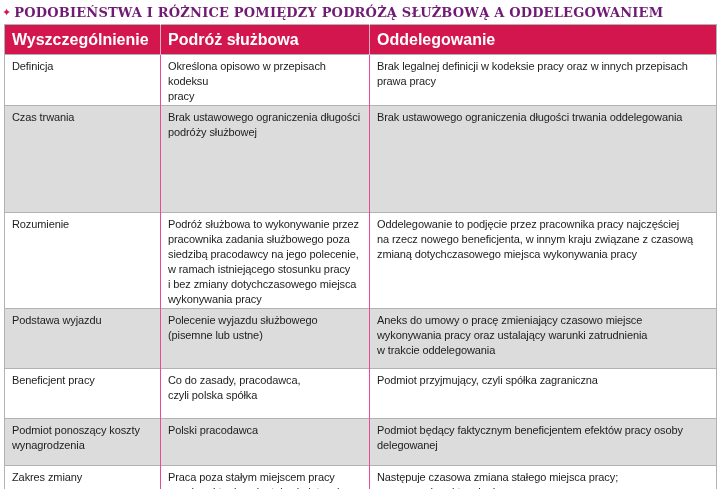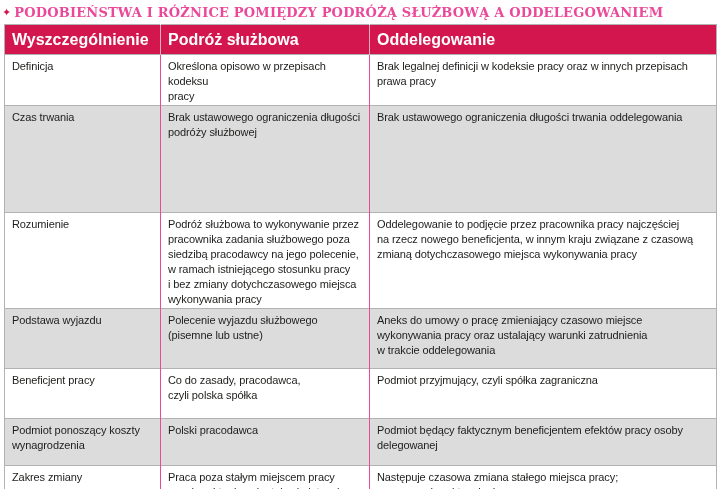--- a/index.html
+++ b/index.html
@@ -14,21 +14,21 @@
   .title-row {
     position: absolute; top: 2px; left: 2px; right: 2px; height: 20px;
     display: flex; align-items: center;
   }
   .bullet {
     color: #d4164e; font-size: 11px; line-height: 1;
     margin: 0 3px 0 0; flex: 0 0 auto;
   }
   .title-text {
     font-family: "DejaVu Serif", "Liberation Serif", serif;
-    font-weight: 700; font-size: 13px; color: #ec4899;
+    font-weight: 700; font-size: 13px; color: #701a75;
     letter-spacing: 0.2px; white-space: nowrap;
   }
 
   
   table.cmp {
     position: absolute; top: 24px; left: 4px;
     width: 712px; border-collapse: collapse; table-layout: fixed;
     border: 1px solid #b2b2b2; border-bottom: 2px solid #9b9b9b;
     font-size: 11px; line-height: 15px; color: #1d1d1b;
     letter-spacing: -0.1px;

